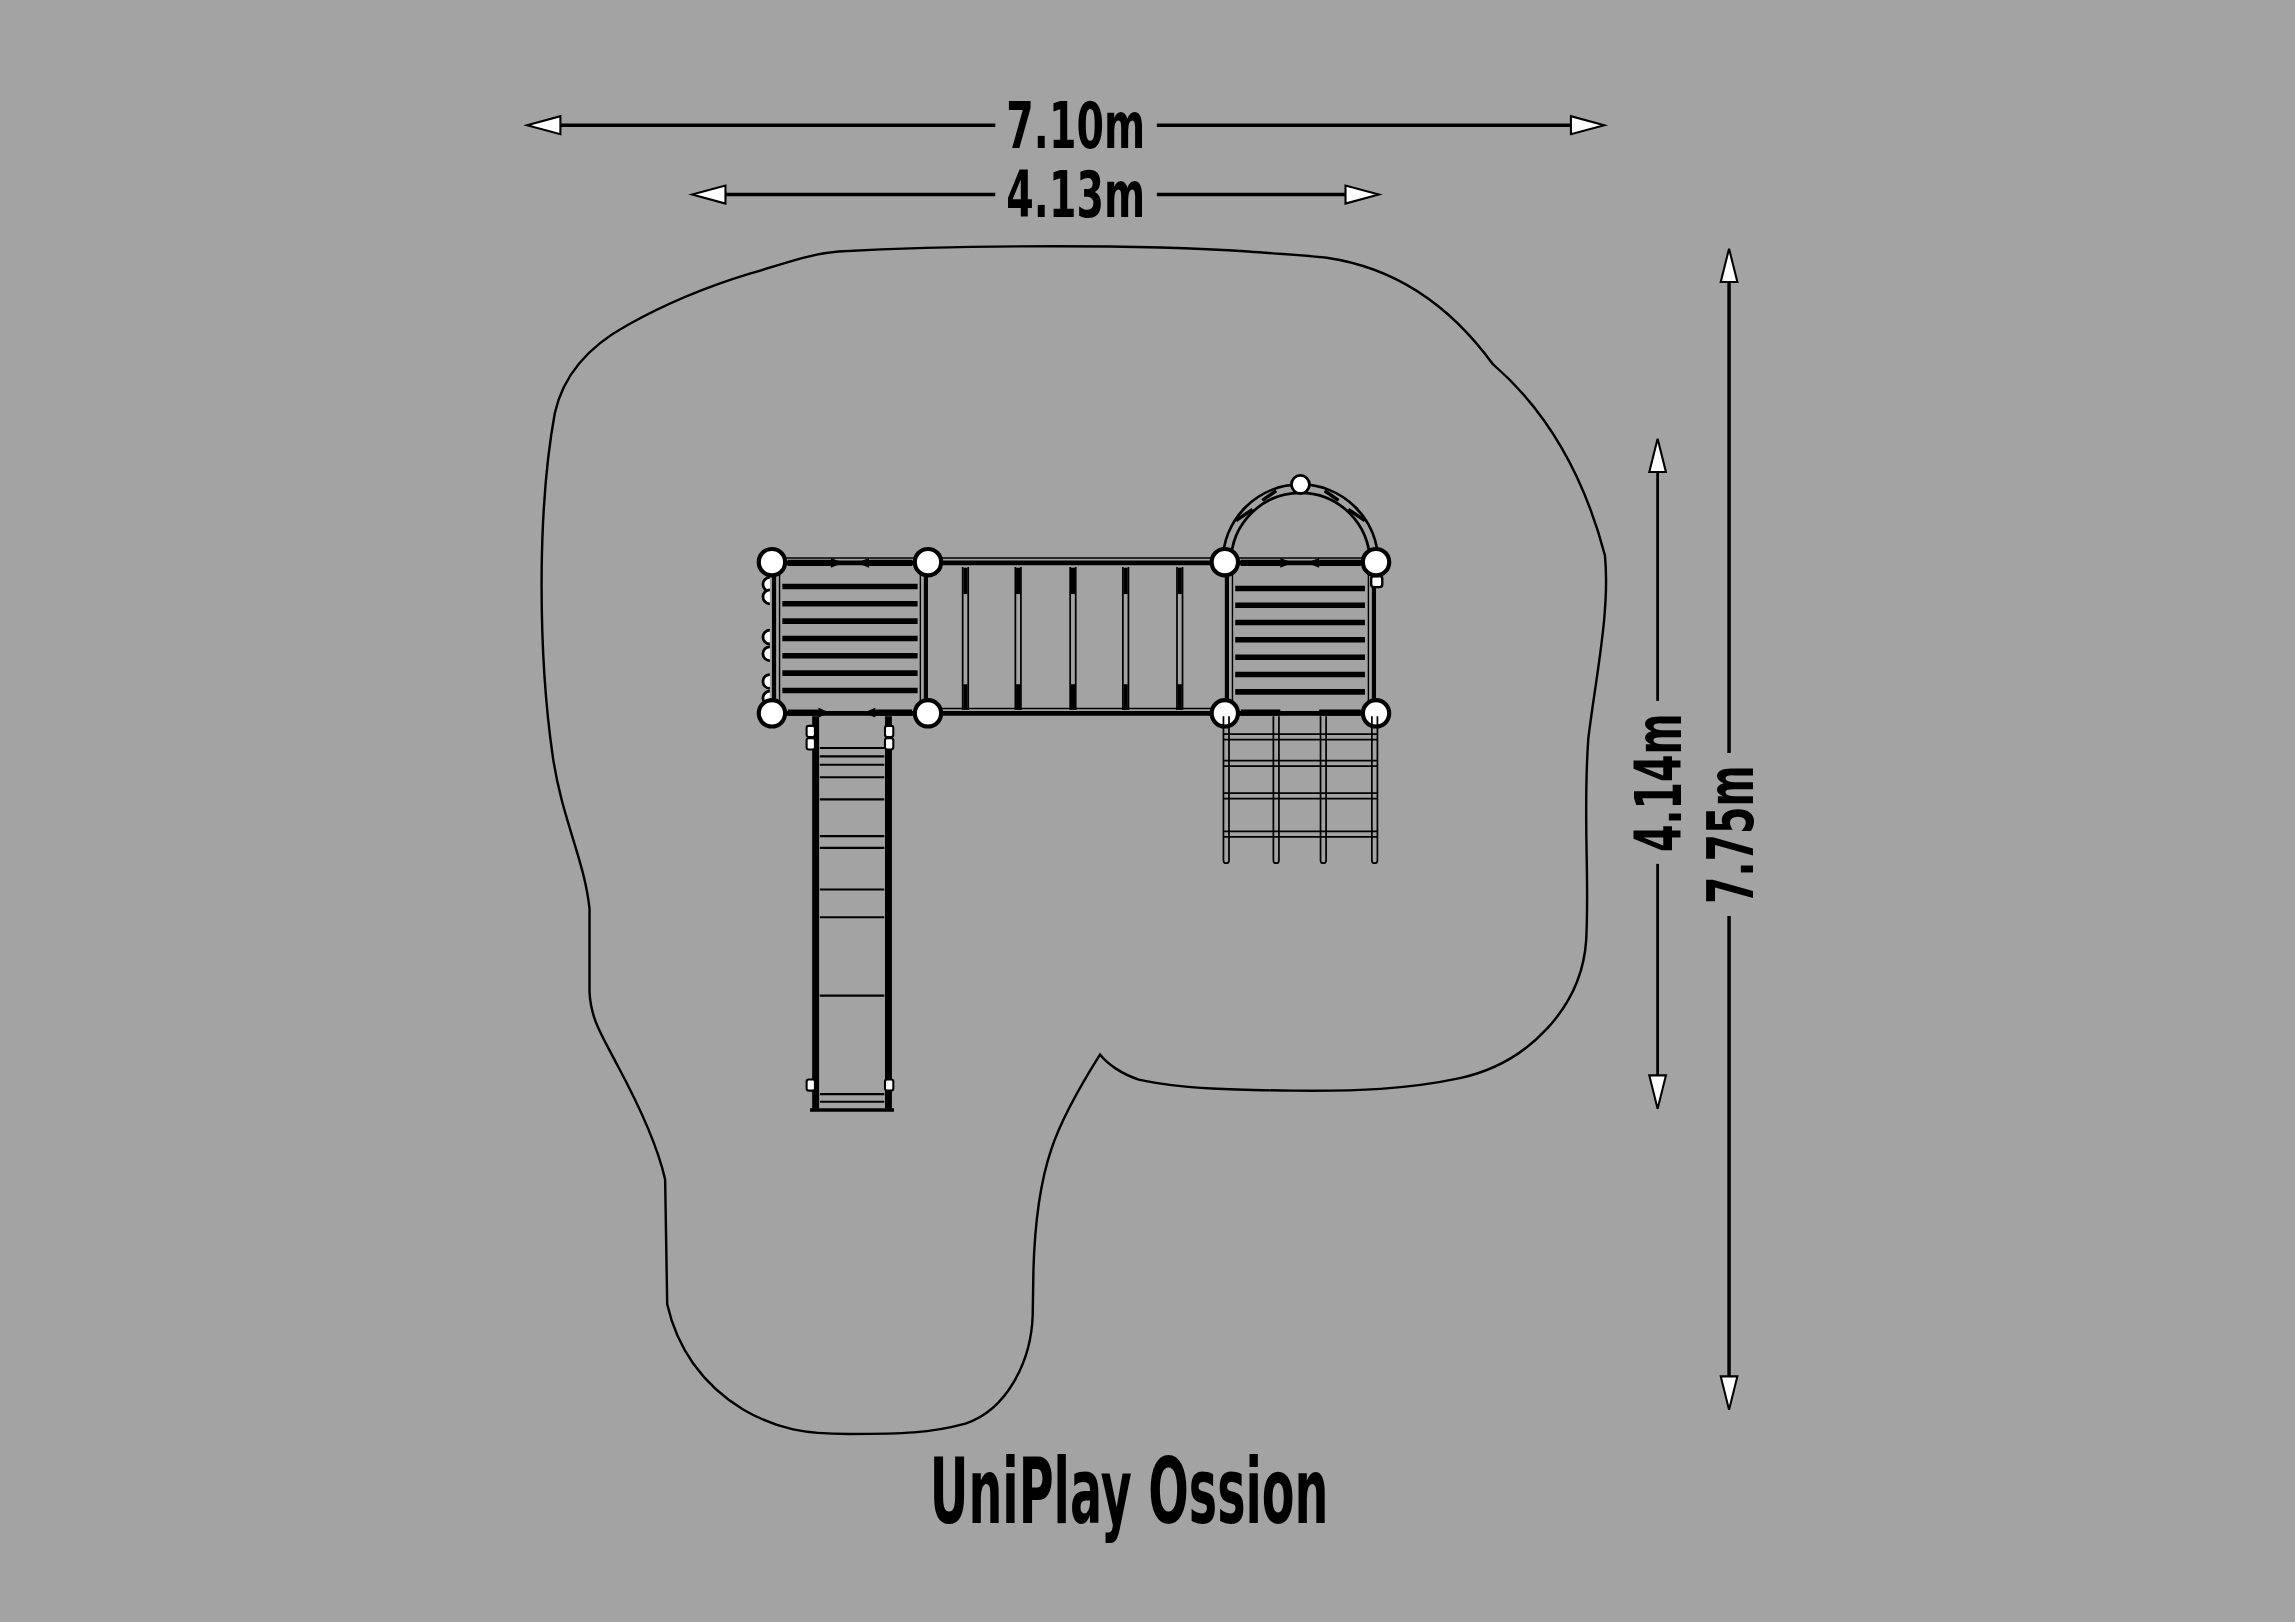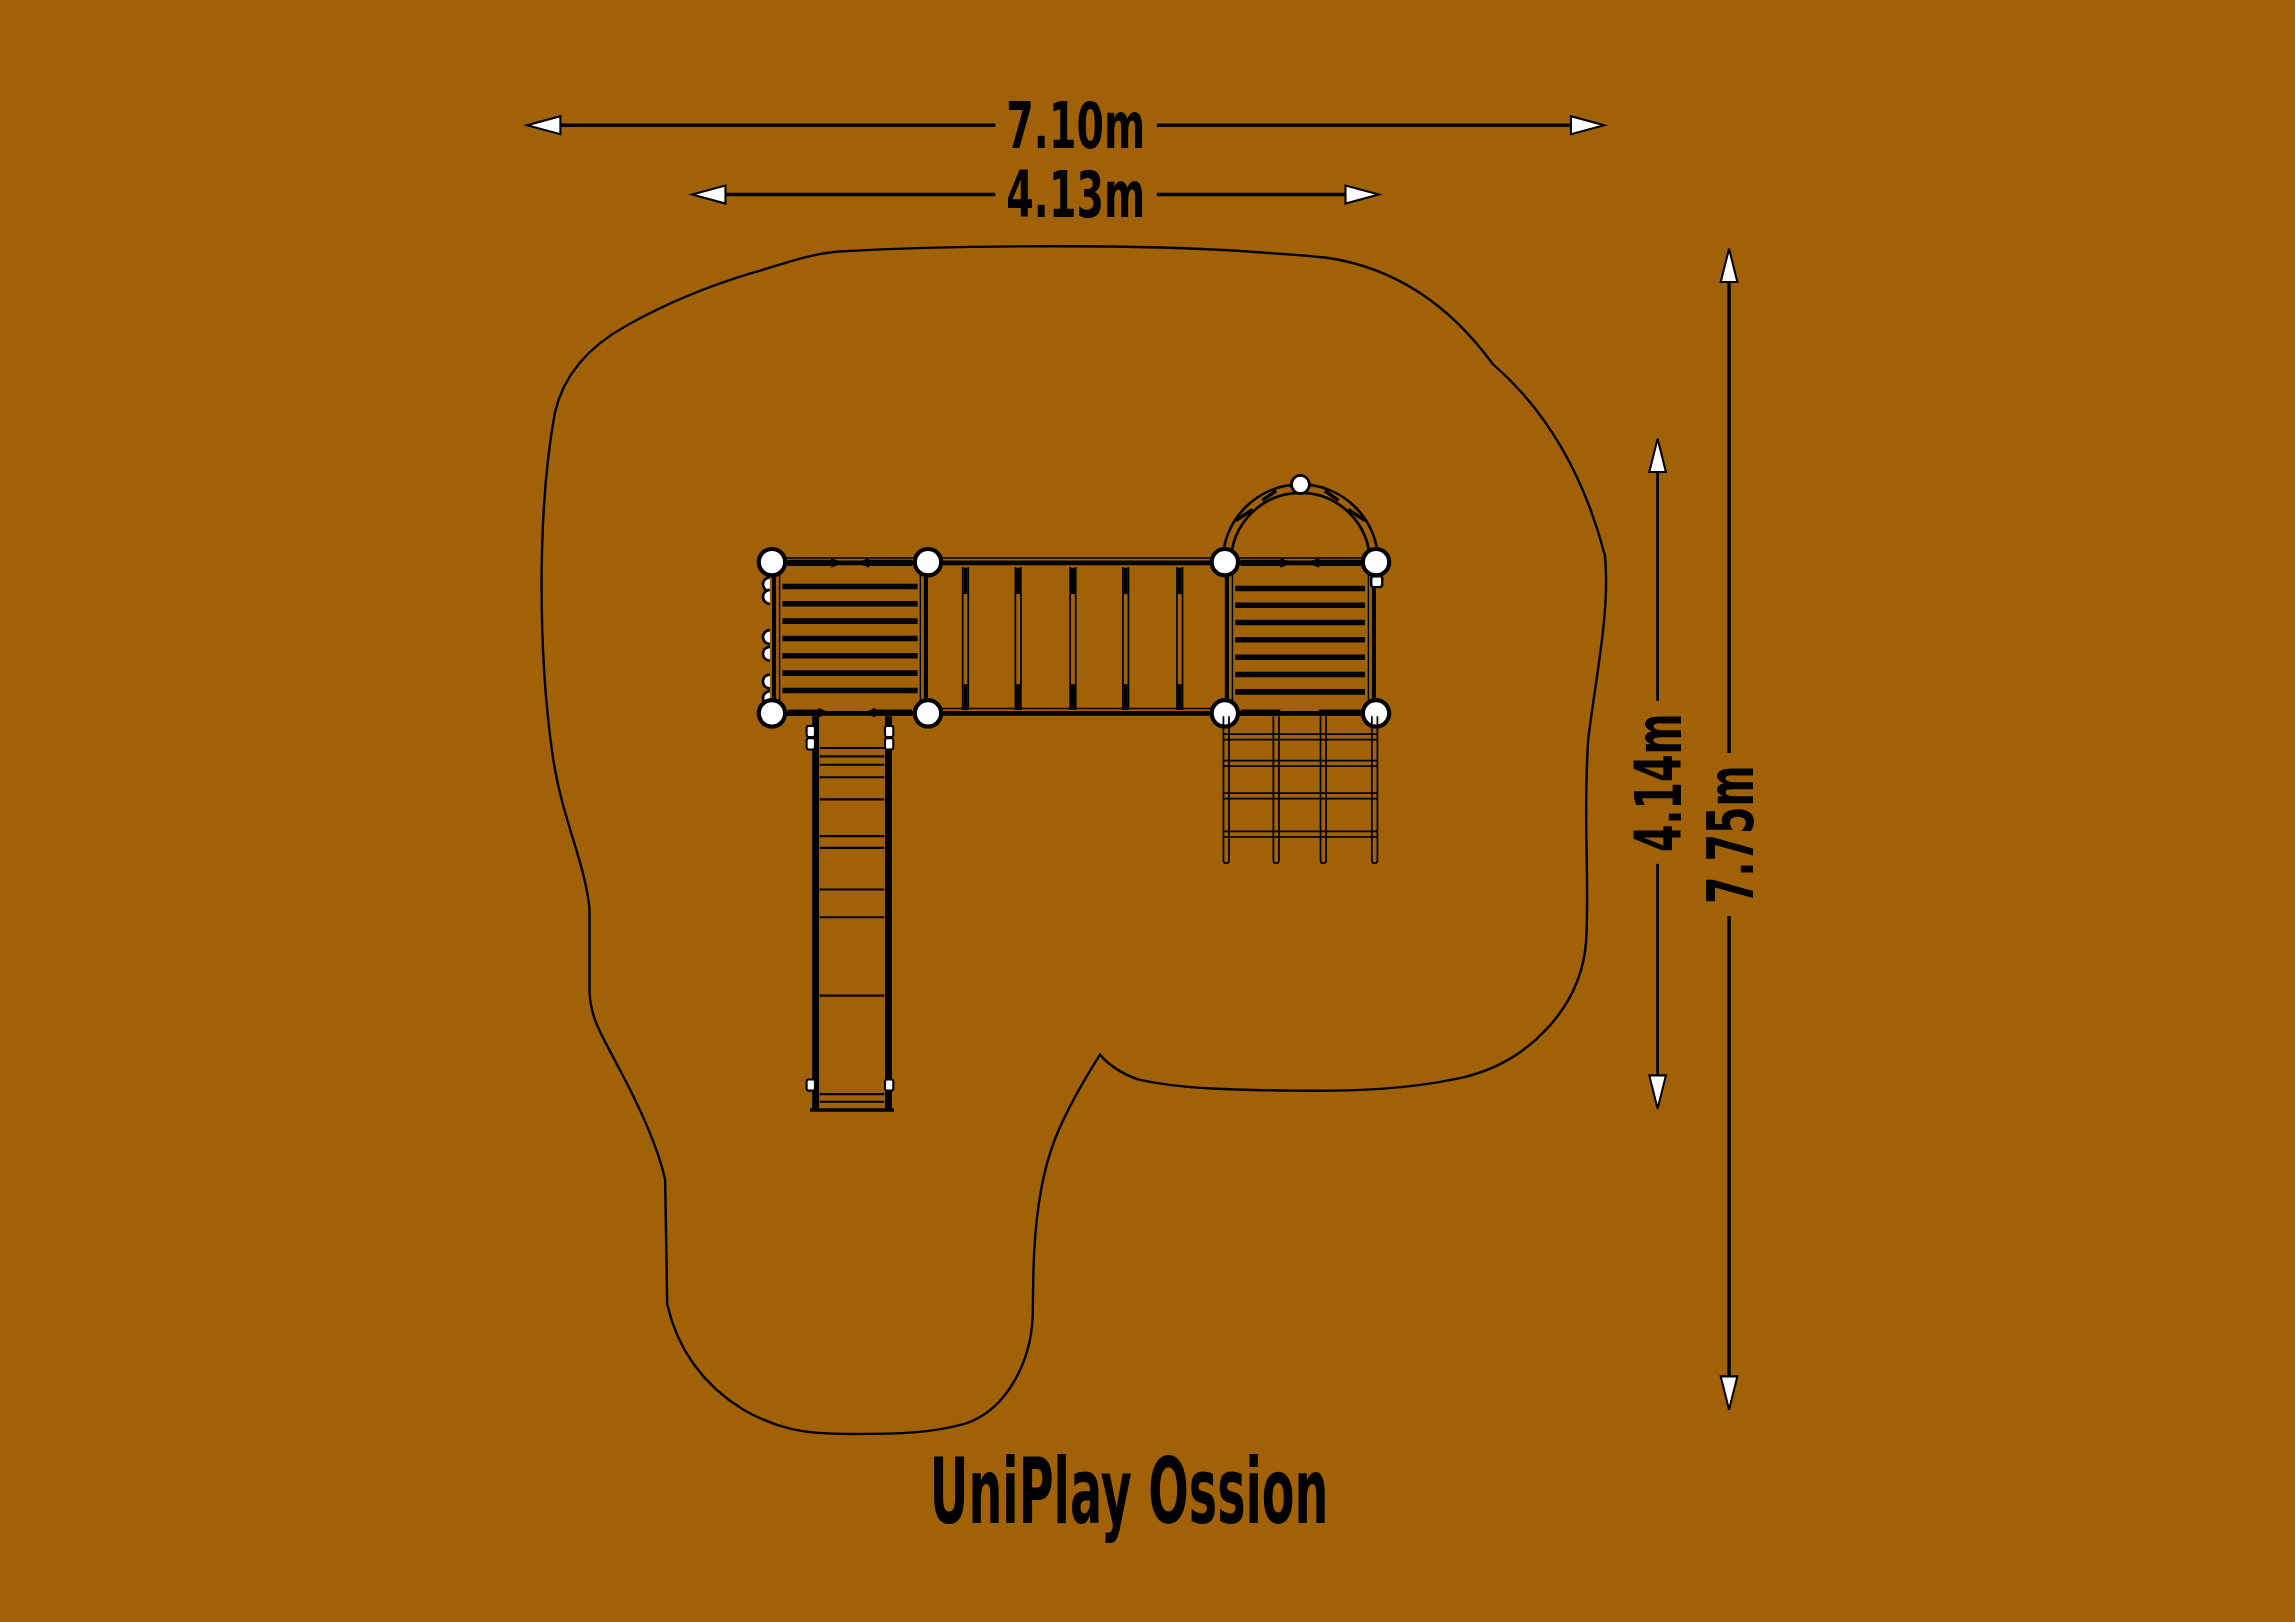--- a/index.html
+++ b/index.html
@@ -7,21 +7,21 @@
     padding: 0;
     background: #ffffff;
     width: 2295px;
     height: 1623px;
     overflow: hidden;
   }
   .drawing-wrap {
     position: relative;
     width: 2295px;
     height: 1623px;
-    background: #a16207;
+    background: #a3a3a3;
   }
   svg { display: block; }
   .dim-text {
     font-family: "DejaVu Sans", "Liberation Sans", sans-serif;
     font-weight: bold;
     font-size: 92px;
     fill: #000000;
   }
   .title-text {
     font-family: "DejaVu Sans", "Liberation Sans", sans-serif;

